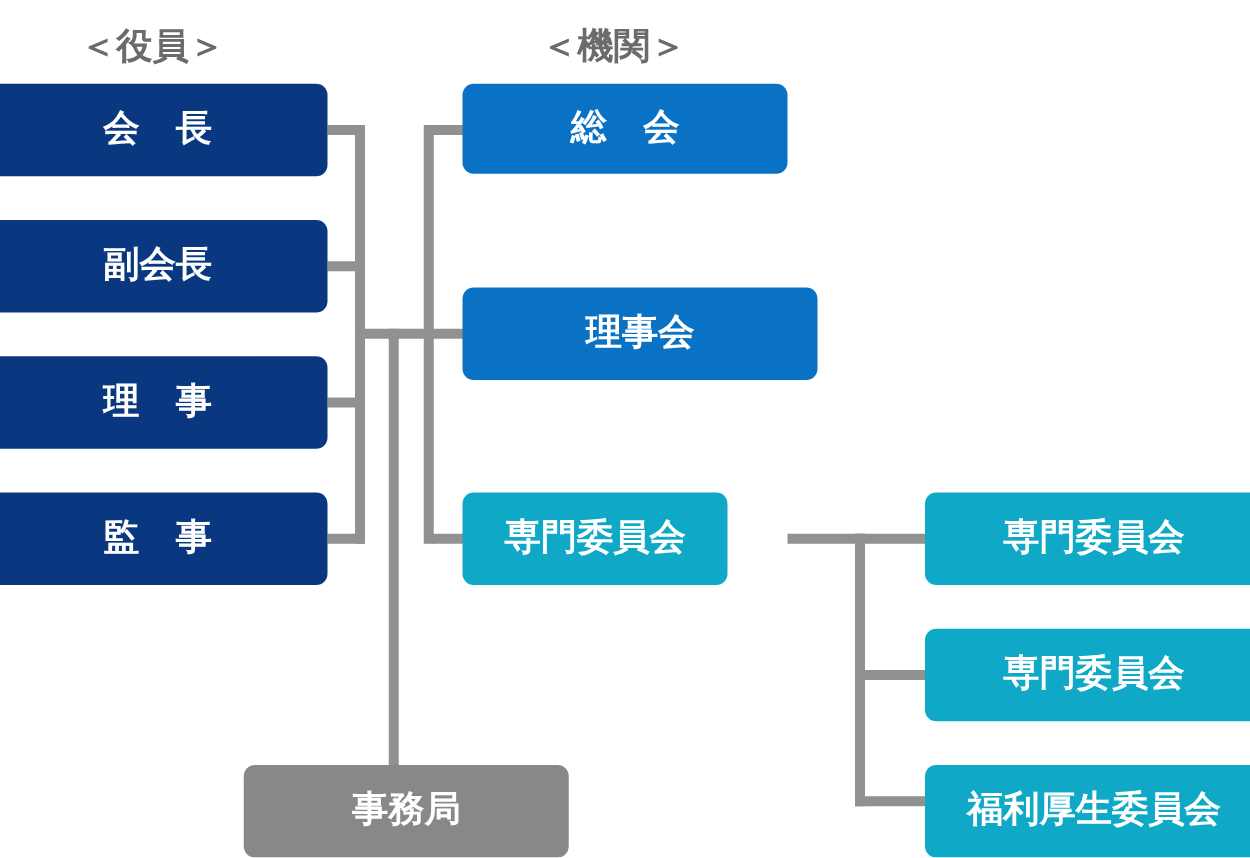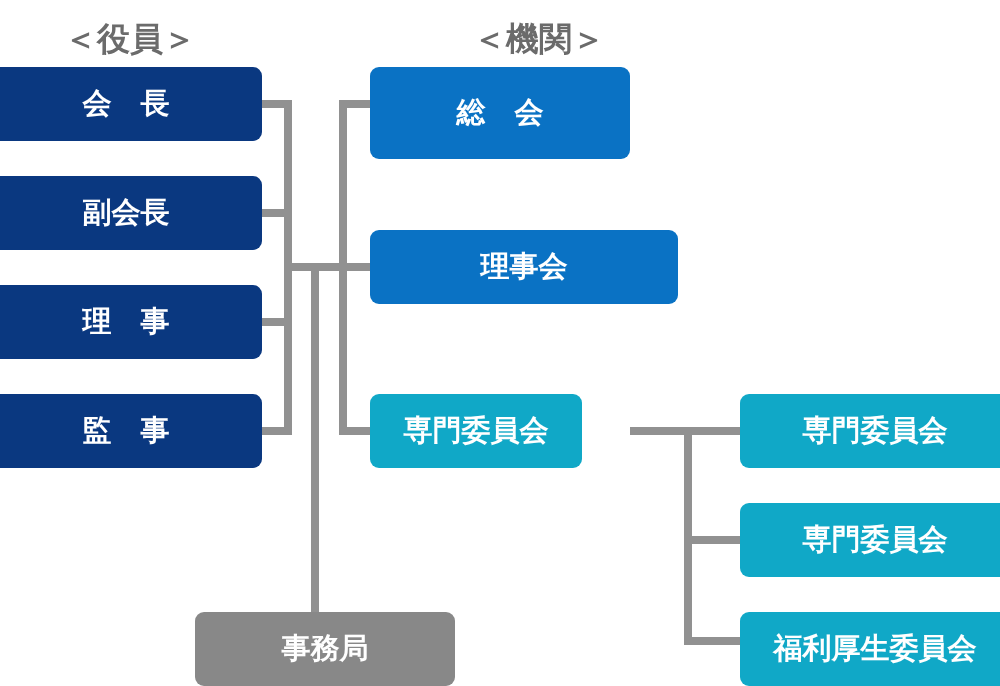--- a/index.html
+++ b/index.html
@@ -5,21 +5,21 @@
   html,body{margin:0;padding:0;}
   body{
     width:1000px;height:686px;background:#ffffff;
     font-family:"DejaVu Sans","Liberation Sans",sans-serif;
     overflow:hidden;
   }
   #stage{position:relative;width:1000px;height:686px;overflow:hidden;}
 
   .col-header{
     position:absolute;
-    font-size:33px;
+    font-size:29px;
     font-weight:700;
     color:#6b6b6b;
     letter-spacing:0px;
     white-space:nowrap;
     line-height:1;
   }
 
   .node{
     position:absolute;
     border-radius:9px;
@@ -47,21 +47,21 @@
   
   .conn{position:absolute;background:#919191;}
 </style>
 </head>
 <body>
 
 <div id="stage">
 
   <div class="col-header" style="left:64px;top:22px;">＜役員＞</div>
 
-  <div class="col-header" style="left:433px;top:22px;margin-left:40px;">＜機関＞</div>
+  <div class="col-header" style="left:433px;top:22px;">＜機関＞</div>
 
   <div class="conn" style="left:262px;top:100px;width:30px;height:8px;"></div>
   <div class="conn" style="left:262px;top:209px;width:30px;height:8px;"></div>
   <div class="conn" style="left:262px;top:318px;width:30px;height:8px;"></div>
   <div class="conn" style="left:262px;top:427px;width:30px;height:8px;"></div>
 
   <div class="conn" style="left:284px;top:100px;width:8px;height:335px;"></div>
 
   <div class="conn" style="left:345px;top:100px;width:28px;height:8px;"></div>
   <div class="conn" style="left:345px;top:263px;width:28px;height:8px;"></div>
@@ -87,25 +87,25 @@
   </div>
 
   <div class="node navy" style="left:-10px;top:285px;width:272px;height:74px;">
     <span class="lbl">理　事</span>
   </div>
 
   <div class="node navy" style="left:-10px;top:394px;width:272px;height:74px;">
     <span class="lbl">監　事</span>
   </div>
 
-  <div class="node blue" style="left:370px;top:67px;width:260px;height:92px;">
+  <div class="node blue" style="left:370px;top:67px;width:260px;height:72px;">
     <span class="lbl">総　会</span>
   </div>
 
-  <div class="node blue" style="left:370px;top:230px;width:308px;height:74px;">
+  <div class="node blue" style="left:370px;top:230px;width:284px;height:74px;">
     <span class="lbl">理事会</span>
   </div>
 
   <div class="node cyan" style="left:370px;top:394px;width:212px;height:74px;">
     <span class="lbl">専門委員会</span>
   </div>
 
   <div class="node cyan" style="left:740px;top:394px;width:270px;height:74px;">
     <span class="lbl">専門委員会</span>
   </div>

